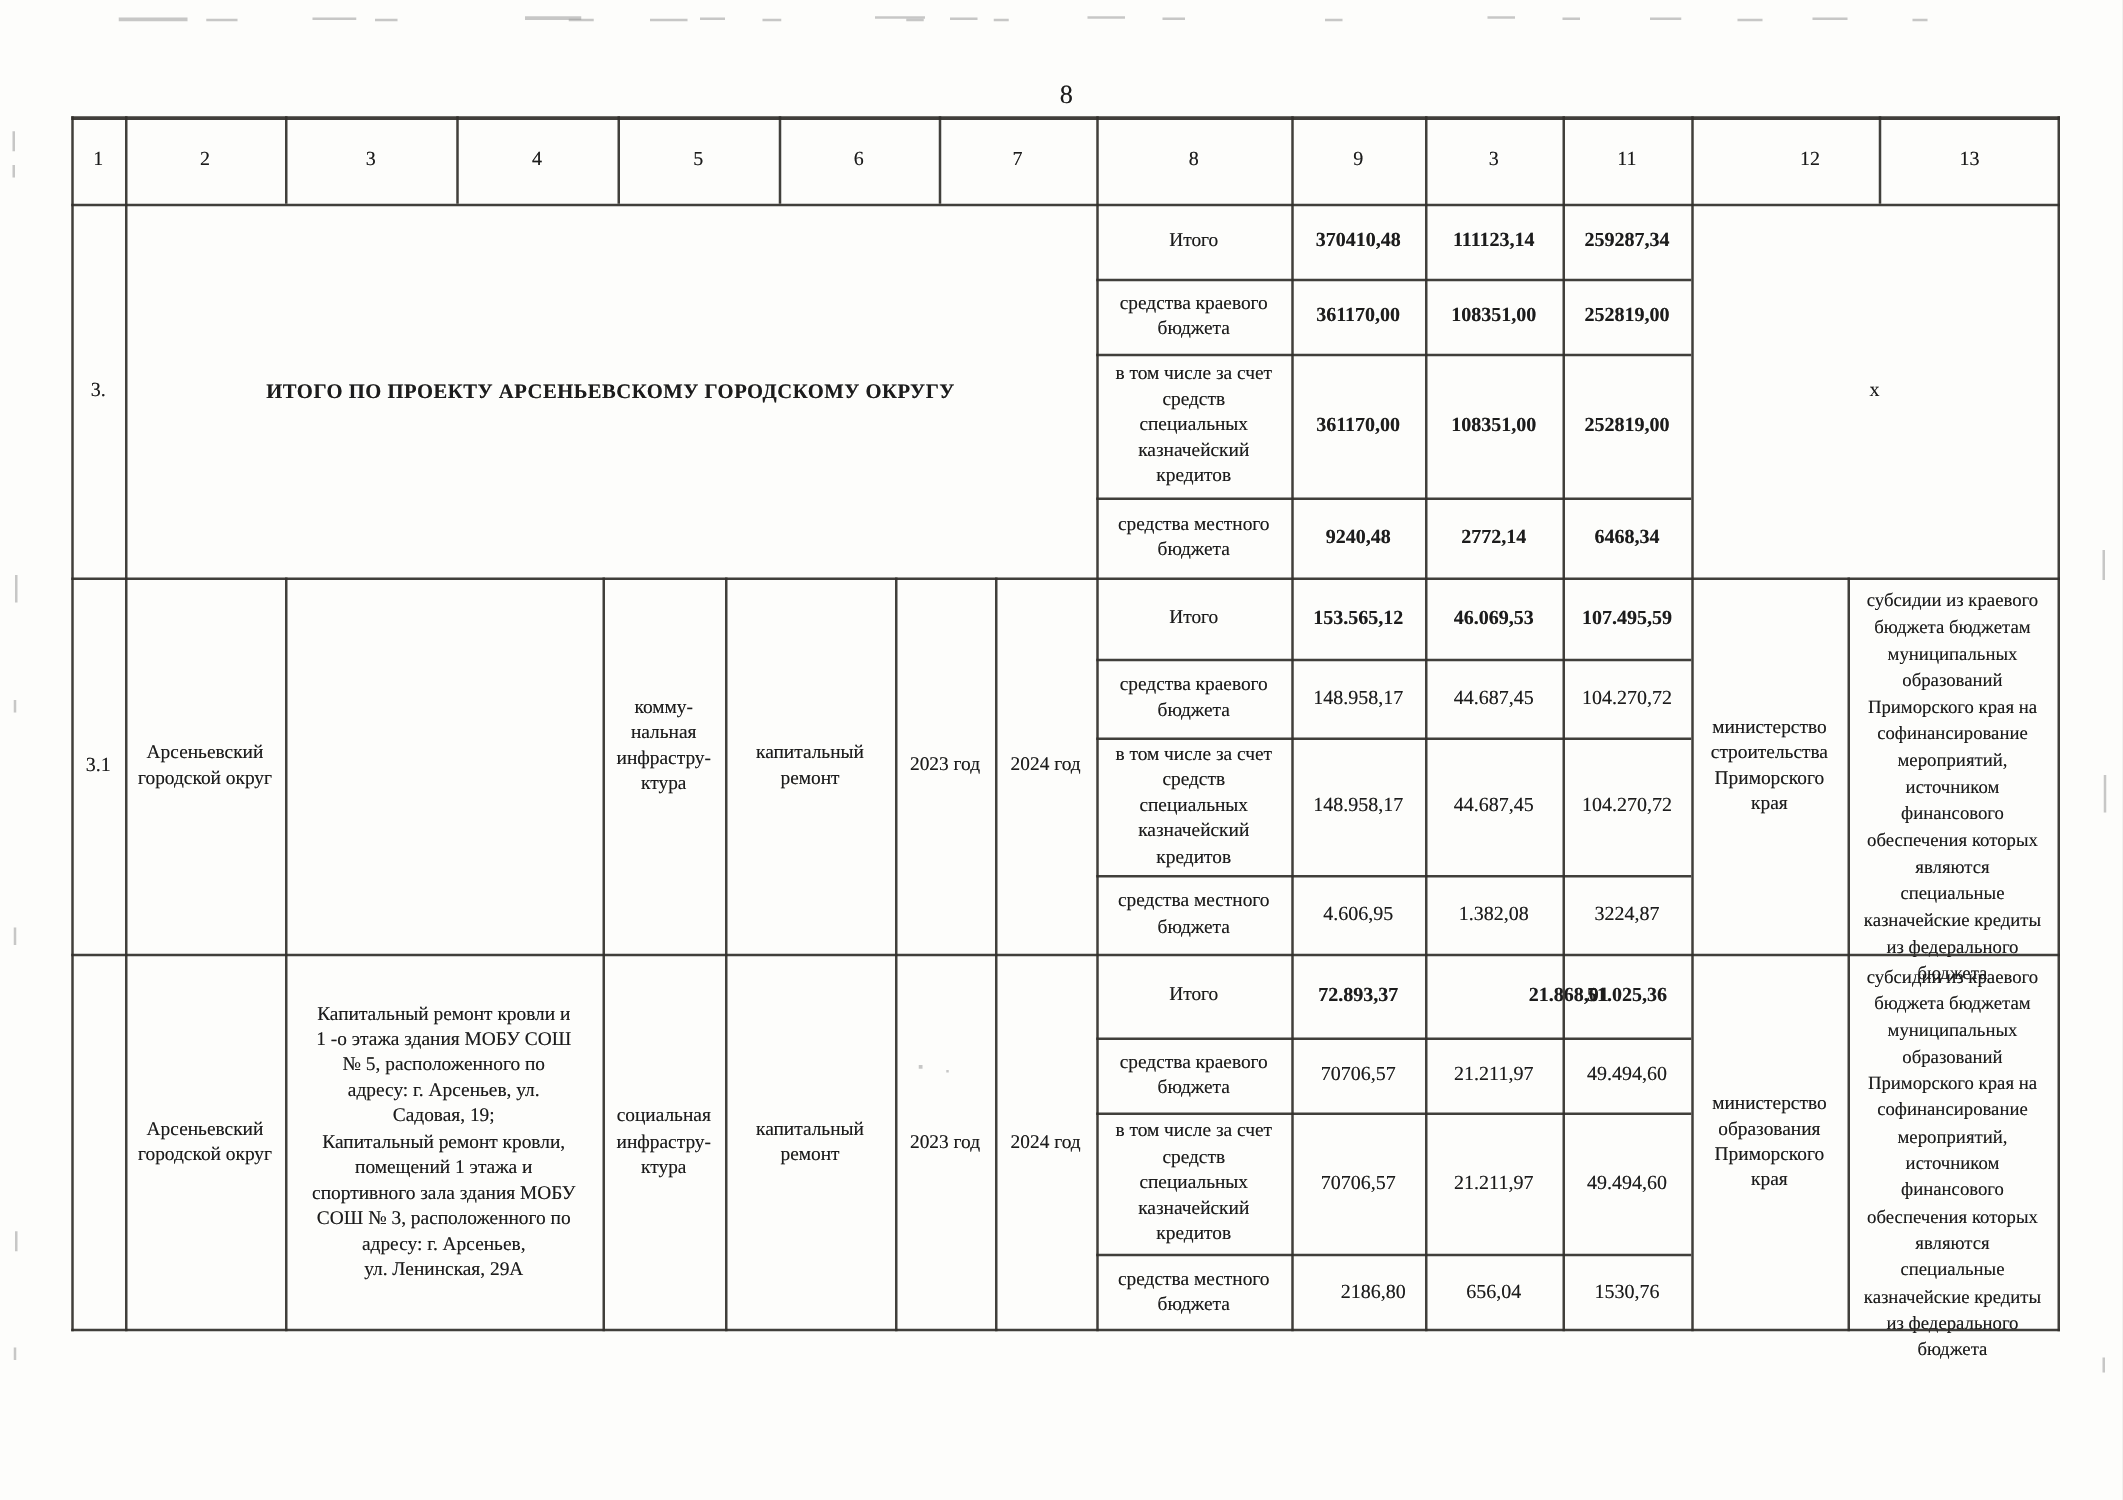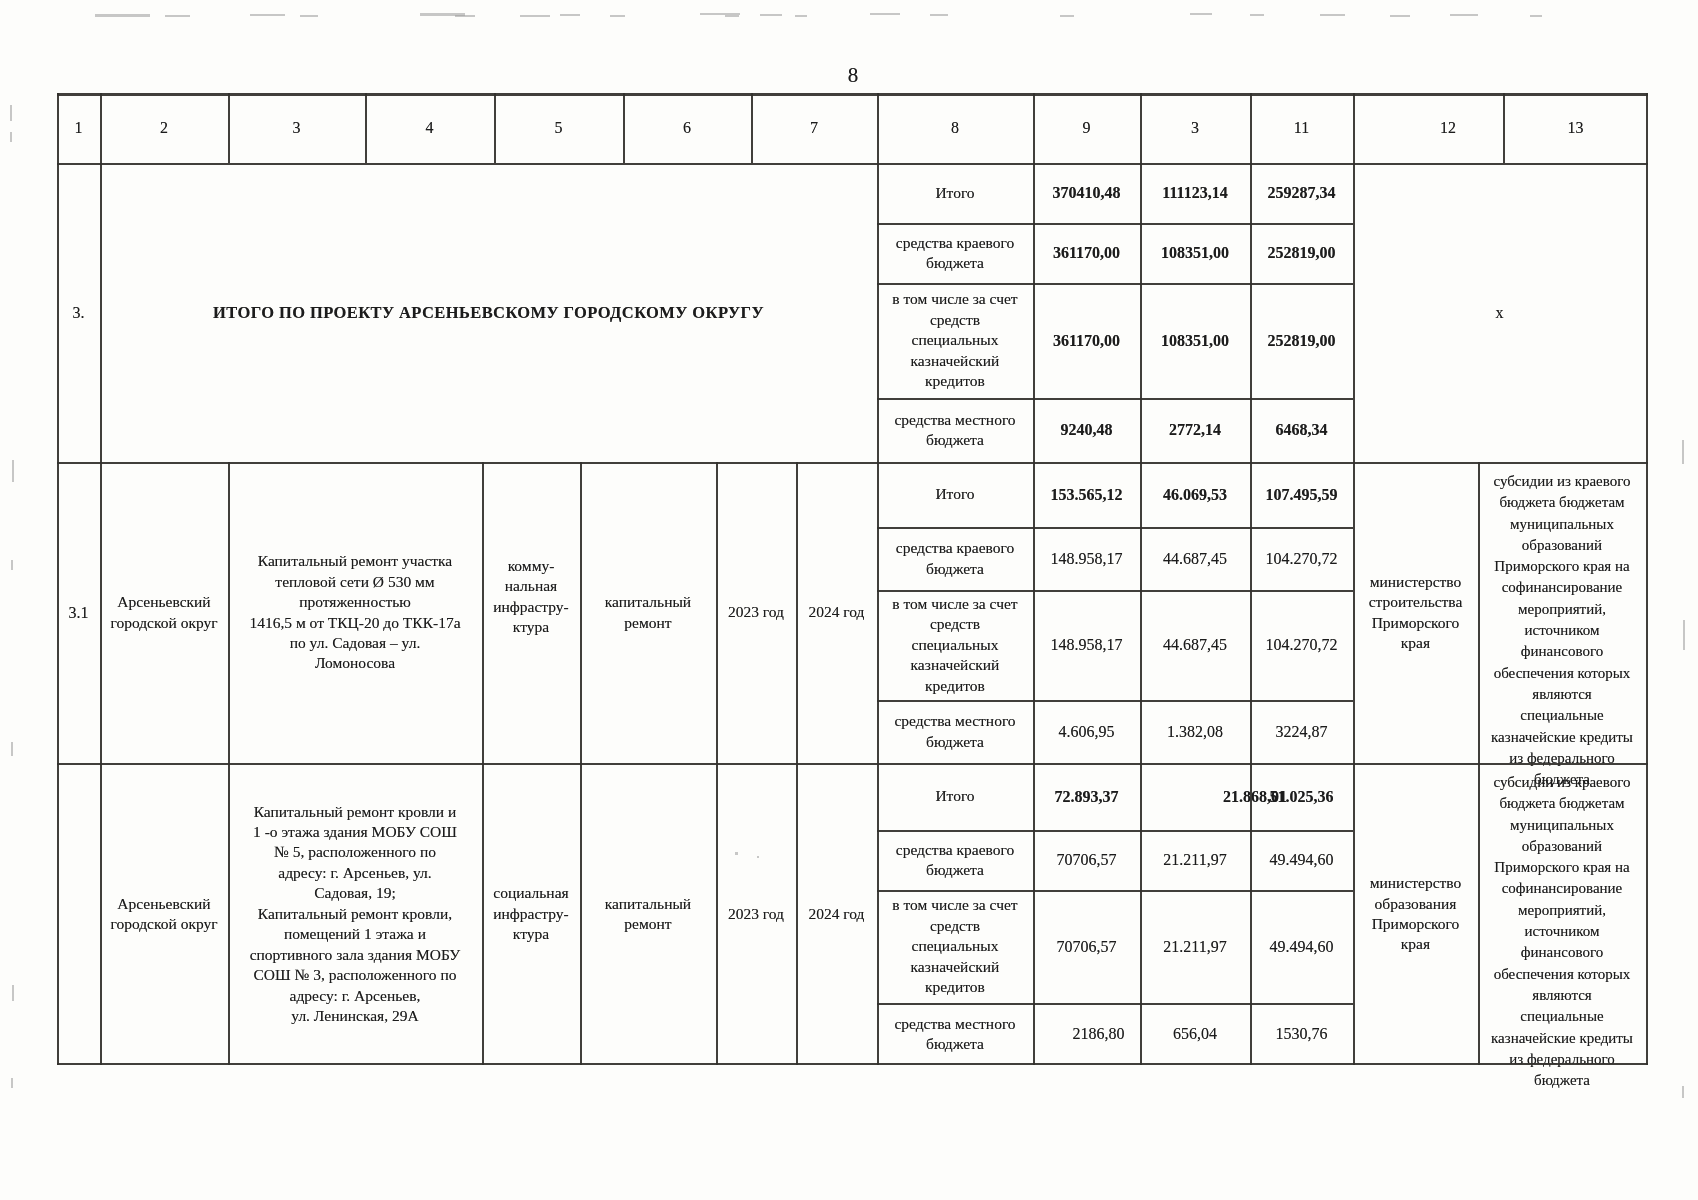--- a/index.html
+++ b/index.html
@@ -65,26 +65,20 @@
 бюджета</div>
   <div class="c num b" style="left:1033px;top:398px;width:107px;height:64px;">9240,48</div>
   <div class="c num b" style="left:1140px;top:398px;width:110px;height:64px;">2772,14</div>
   <div class="c num b" style="left:1250px;top:398px;width:103px;height:64px;">6468,34</div>
 
   <div class="c num" style="left:1353px;top:163px;width:293px;height:299px;">х</div>
 
   <div class="c num" style="left:57px;top:462px;width:43px;height:301px;">3.1</div>
   <div class="c" style="left:100px;top:462px;width:128px;height:301px;">Арсеньевский
 городской округ</div>
-  <div class="c" style="left:228px;top:462px;width:254px;height:301px;">Капитальный ремонт участка
-тепловой сети Ø 530 мм
-протяженностью
-1416,5 м от ТКЦ-20 до ТКК-17а
-по ул. Садовая – ул.
-Ломоносова</div>
   <div class="c" style="left:482px;top:446px;width:98px;height:301px;">комму-
 нальная
 инфрастру-
 ктура</div>
   <div class="c" style="left:580px;top:462px;width:136px;height:301px;">капитальный
 ремонт</div>
   <div class="c" style="left:716px;top:462px;width:80px;height:301px;">2023 год</div>
   <div class="c" style="left:796px;top:462px;width:81px;height:301px;">2024 год</div>
 
   <div class="c" style="left:877px;top:462px;width:156px;height:65px;">Итого</div>

